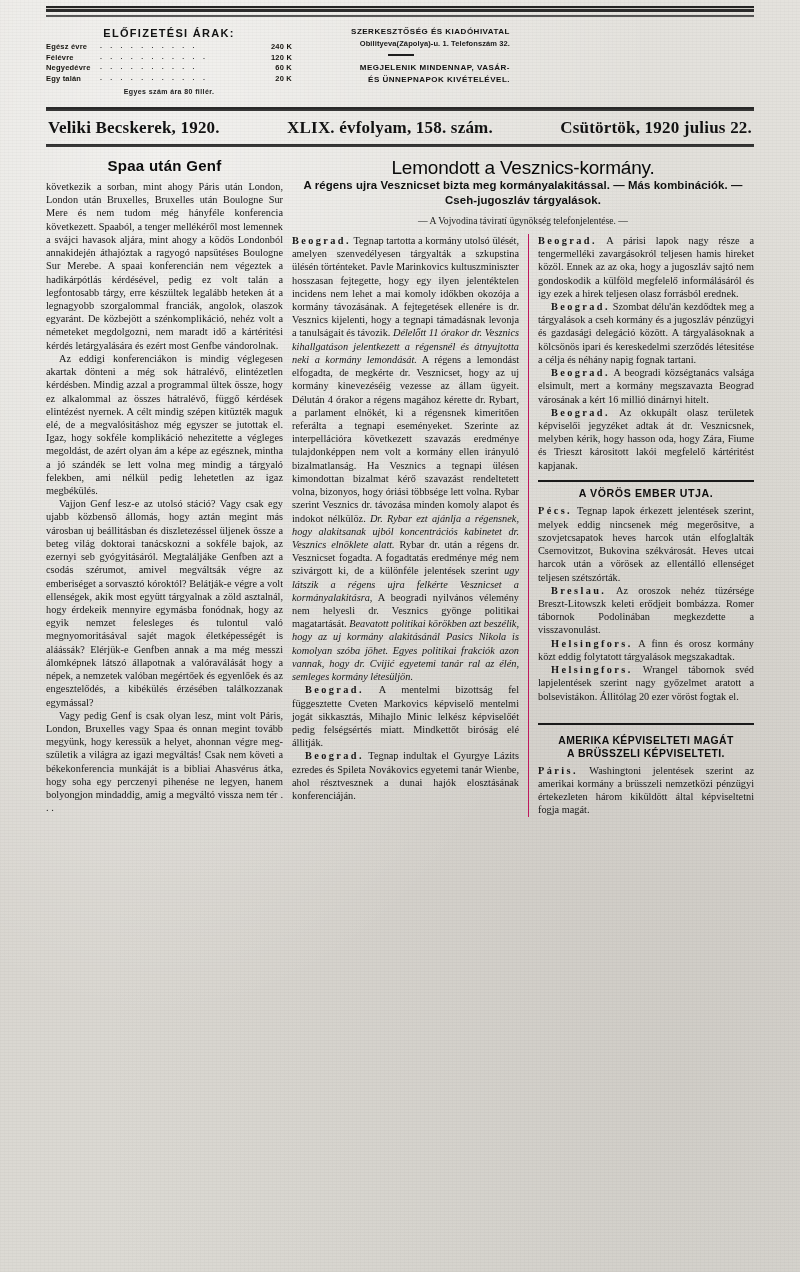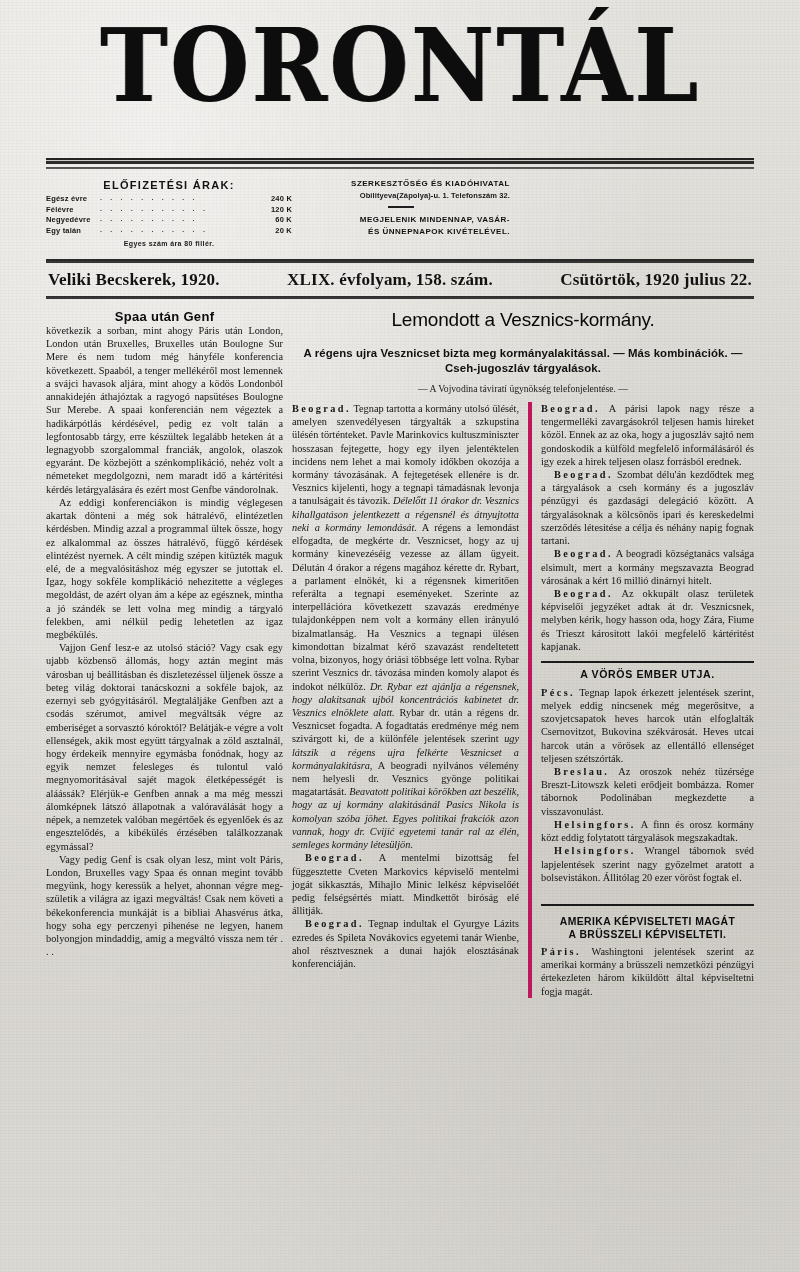--- a/index.html
+++ b/index.html
@@ -148,23 +148,24 @@
   }
   .col { position:relative; }
   .col1 { width: 246px; padding-right:9px; }
   .col2 { width: 236px; padding:0 9px; border-left:1px solid #2b2b2b; }
   .col23 { display:flex; flex:1; }
 
   .col-head {
     text-align:center;
     font-family:"Liberation Sans", sans-serif;
     font-weight:700;
-    font-size:13px;
+    font-size:15px;
     color:#0c0c0c;
     letter-spacing:.3px;
+    margin-bottom:6px;
   }
 
   .art {
     font-family:"Liberation Serif", serif;
     font-size:10.3px;
     line-height:1.285;
     text-align:justify;
     color:#151515;
     hyphens:auto;
     -webkit-hyphens:auto;
@@ -184,36 +185,36 @@
     color:#080808;
     letter-spacing:-.2px;
     line-height:1.12;
   }
   .lead-sub {
     font-family:"Liberation Sans", sans-serif;
     font-weight:700;
     font-size:11.4px;
     color:#0f0f0f;
     line-height:1.3;
-    margin-top:16px;
+    margin-top:0;
     letter-spacing:.1px;
   }
   .lead-src {
     font-family:"Liberation Serif", serif;
     font-size:9.6px;
     color:#1a1a1a;
     margin-top:7px;
     font-style:normal;
   }
   .lead-cols {
     display:flex;
     margin-top:8px;
   }
   .lead-c1 { width:236px; padding-right:9px; }
-  .lead-c2 { width:226px; padding-left:9px; border-left:4px solid #be185d; }
+  .lead-c2 { width:226px; padding-left:9px; border-left:1px solid #be185d; }
 
   .dateword { letter-spacing:2.4px; font-weight:700; }
   .it { font-style:italic; }
 
   
   .boxsec {
     border-top:2px solid #1a1a1a;
     border-bottom:2px solid #1a1a1a;
     margin-top:8px;
     padding-top:0;
@@ -240,23 +241,20 @@
   }
 </style>
 </head>
 <body>
 
 <div id="paper"></div>
 <div id="grain"></div>
 
 <div id="content">
 
-  <div class="masthead">
-    <div class="masthead-title">TORONTÁL</div>
-  </div>
   <div class="rule-thick"></div>
   <div class="rule-thin"></div>
 
   <div class="headband">
 
     <div class="hb-left">
       <div class="prices-title">ELŐFIZETÉSI ÁRAK:</div>
 
       <div class="price-row">
         <span class="price-label">Egész évre</span>

